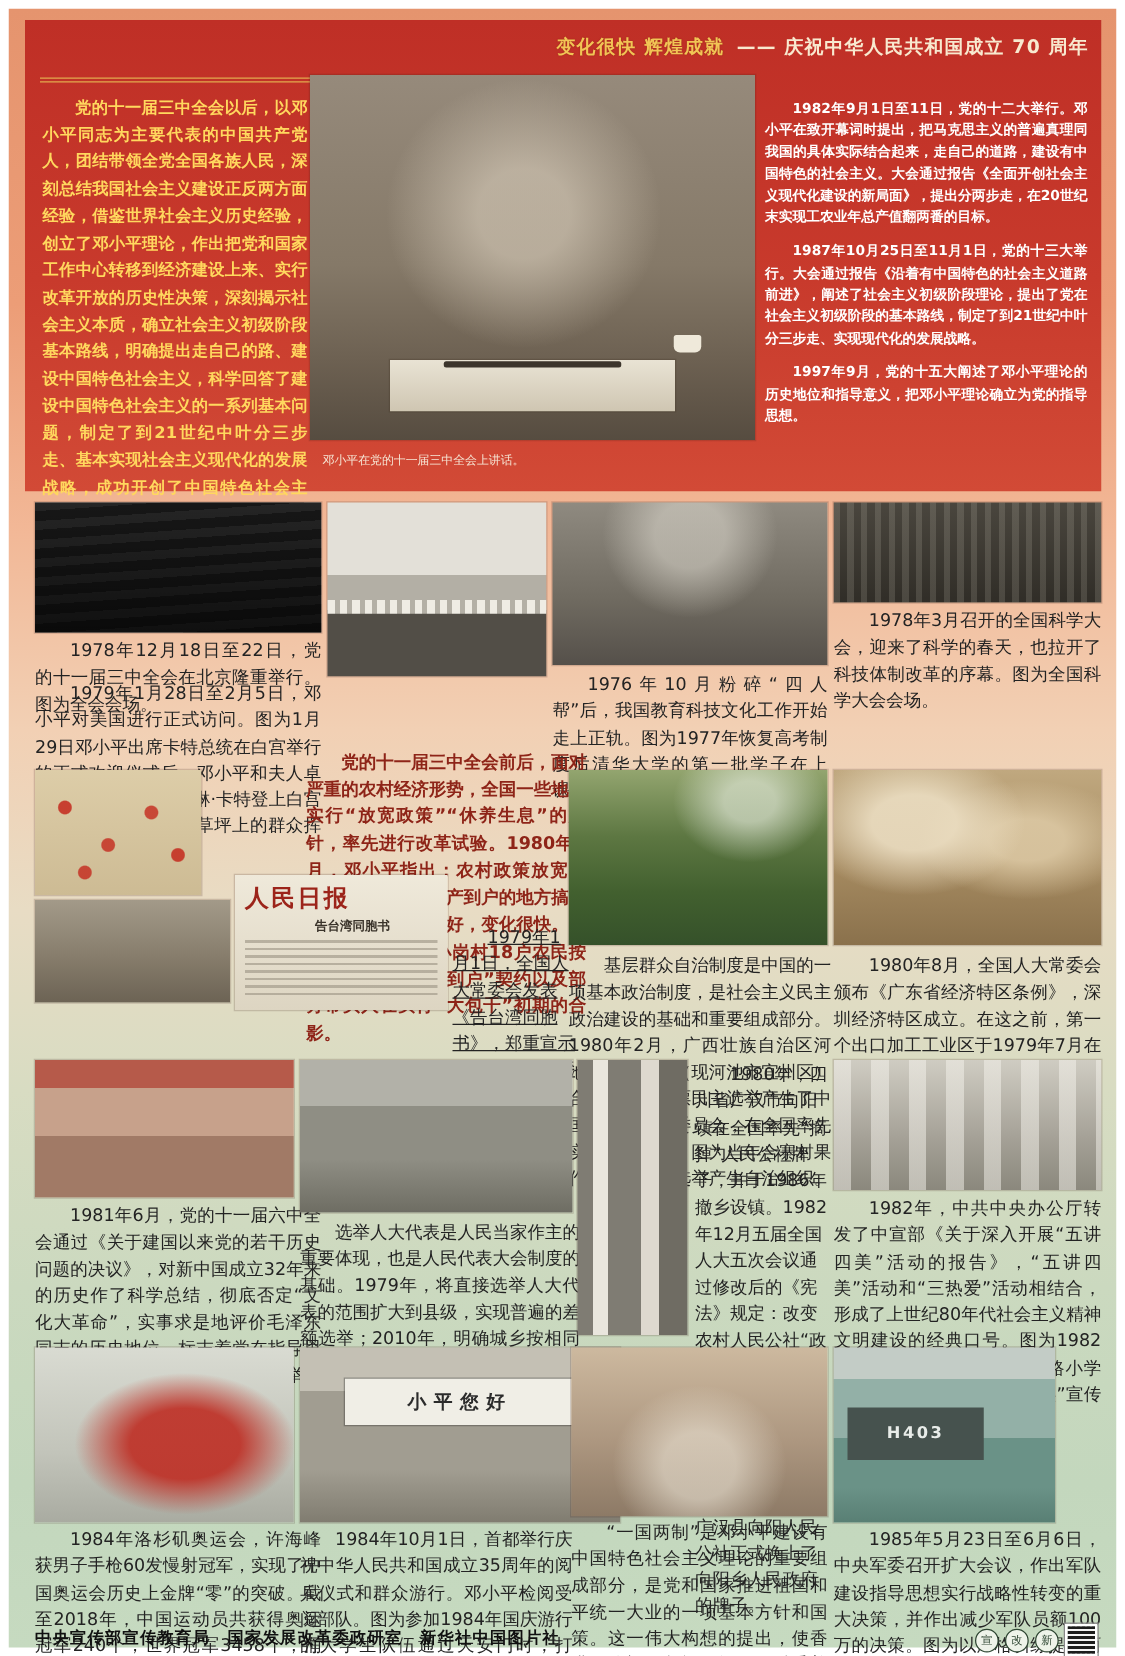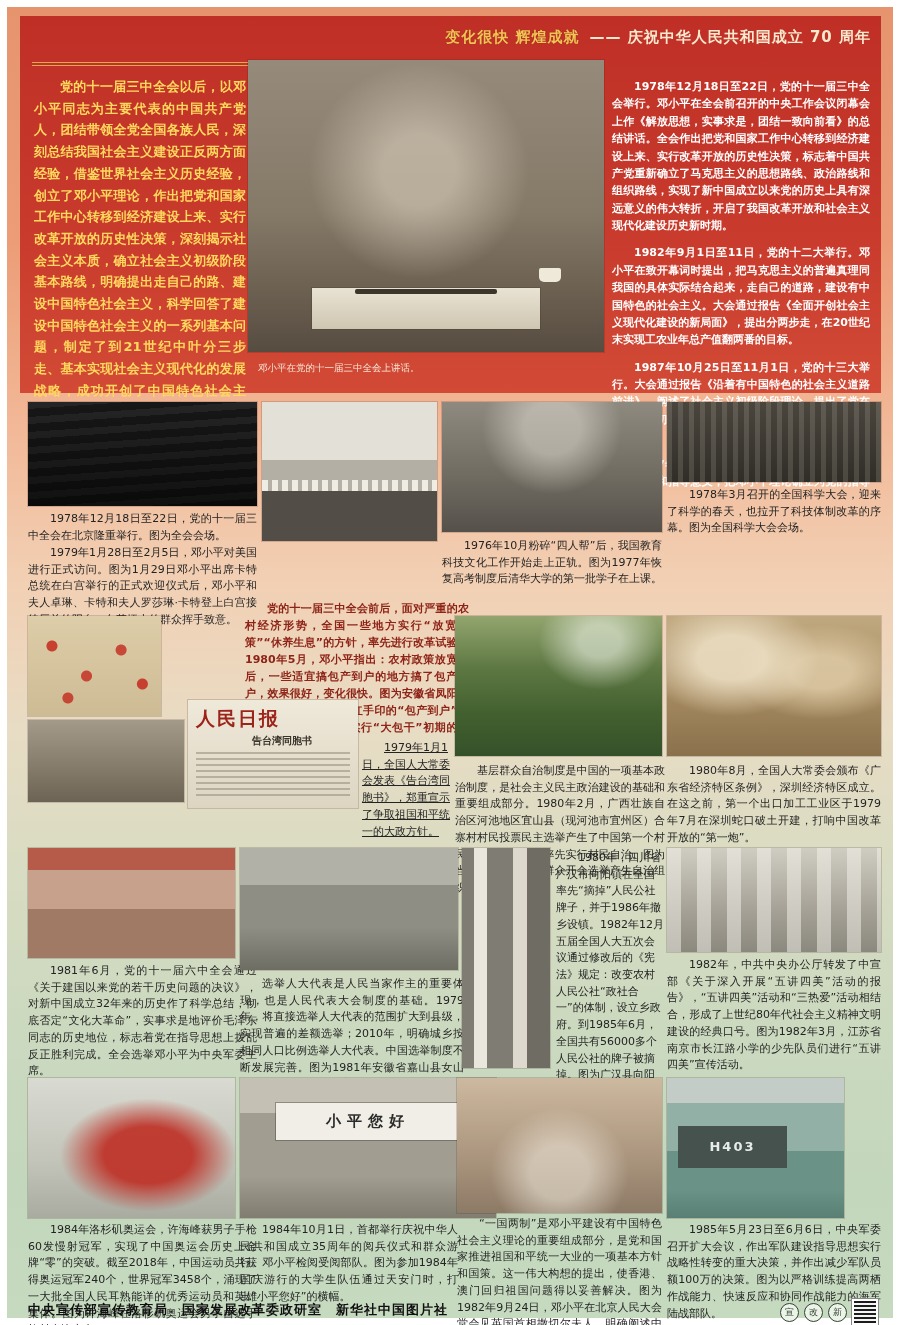--- a/index.html
+++ b/index.html
@@ -16,21 +16,21 @@
   .slogan span{color:#f8e9cf;font-weight:700;}
   .heroLeft{position:absolute;left:12px;top:46px;width:212px;padding:10px 2px;
         border-top:4px double #e2a94e;border-bottom:4px double #e2a94e;
         color:#ffd85e;font-weight:700;font-size:13px;line-height:1.67;
         text-indent:2em;text-align:justify;}
   .heroRight{position:absolute;left:592px;top:62px;width:258px;color:#ffffff;font-weight:700;
         font-size:11px;line-height:1.58;text-align:justify;}
   .heroRight p{margin:0 0 10px 0;text-indent:2em;}
   .heroCap{position:absolute;left:238px;top:346px;width:340px;color:#f6e6d5;font-size:9.5px;}
   .ph{position:absolute;box-shadow:0 0 0 1px rgba(60,30,20,.18);}
-  .cap{position:absolute;font-size:11px;line-height:1.52;color:#232323;
+  .cap{position:absolute;font-size:14px;line-height:1.52;color:#232323;
        text-indent:2em;text-align:justify;}
   .capRed{color:#8e2418;font-weight:700;}
   .inPhotoTxt{position:absolute;color:#222;font-weight:700;}
   .footerOrgs{position:absolute;left:28px;top:1301px;font-size:13px;font-weight:700;color:#101010;letter-spacing:1px;}
   .pageNum{position:absolute;left:438px;top:1304px;font-size:11px;color:#222;}
   .logos{position:absolute;right:22px;top:1299px;display:flex;align-items:center;gap:5px;}
   .logoDot{width:17px;height:17px;border-radius:50%;border:1.5px solid #2e4632;color:#2e4632;
        font-size:9px;display:flex;align-items:center;justify-content:center;background:#eef3e9;}
   .qr{width:22px;height:22px;background:
       repeating-linear-gradient(0deg,#1c1c1c 0 2px,#f4f4f4 2px 4px),
@@ -54,21 +54,20 @@
                 background:
                  radial-gradient(ellipse at 48% 38%,rgba(225,214,196,.55) 0 14%,rgba(0,0,0,0) 42%),
                  linear-gradient(180deg,#968a7b 0%,#857968 52%,#6d6152 78%,#564c40 100%);">
       <div style="position:absolute;left:18%;bottom:8%;width:64%;height:14%;background:linear-gradient(180deg,#e9e3d4,#cfc6b2);box-shadow:0 0 0 1px rgba(70,55,40,.3);"></div>
       <div style="position:absolute;left:30%;bottom:20%;width:40%;height:5px;background:#3c352c;border-radius:2px;"></div>
       <div style="position:absolute;right:12%;bottom:24%;width:22px;height:14px;background:#efe9da;border-radius:2px 2px 5px 5px;"></div>
     </div>
     <div class="heroCap">邓小平在党的十一届三中全会上讲话。</div>
 
     <div class="heroRight">
-      <p>1978年12月18日至22日，党的十一届三中全会举行。邓小平在全会前召开的中央工作会议闭幕会上作《解放思想，实事求是，团结一致向前看》的总结讲话。全会作出把党和国家工作中心转移到经济建设上来、实行改革开放的历史性决策，标志着中国共产党重新确立了马克思主义的思想路线、政治路线和组织路线，实现了新中国成立以来党的历史上具有深远意义的伟大转折，开启了我国改革开放和社会主义现代化建设历史新时期。</p>
       <p>1982年9月1日至11日，党的十二大举行。邓小平在致开幕词时提出，把马克思主义的普遍真理同我国的具体实际结合起来，走自己的道路，建设有中国特色的社会主义。大会通过报告《全面开创社会主义现代化建设的新局面》，提出分两步走，在20世纪末实现工农业年总产值翻两番的目标。</p>
       <p>1987年10月25日至11月1日，党的十三大举行。大会通过报告《沿着有中国特色的社会主义道路前进》，阐述了社会主义初级阶段理论，提出了党在社会主义初级阶段的基本路线，制定了到21世纪中叶分三步走、实现现代化的发展战略。</p>
       <p>1997年9月，党的十五大阐述了邓小平理论的历史地位和指导意义，把邓小平理论确立为党的指导思想。</p>
     </div>
   </div>
 
   <div class="ph" style="left:28px;top:402px;width:229px;height:104px;
               background:repeating-linear-gradient(176deg,#5d5d5d 0 7px,#3a3a3a 7px 15px),linear-gradient(180deg,#666,#2c2c2c);background-blend-mode:multiply;"></div>
   <div class="cap" style="left:28px;top:511px;width:229px;">1978年12月18日至22日，党的十一届三中全会在北京隆重举行。图为全会会场。</div>
   <div class="cap" style="left:28px;top:545px;width:229px;">1979年1月28日至2月5日，邓小平对美国进行正式访问。图为1月29日邓小平出席卡特总统在白宫举行的正式欢迎仪式后，邓小平和夫人卓琳、卡特和夫人罗莎琳·卡特登上白宫接待厅前的阳台，向草坪上的群众挥手致意。</div>

